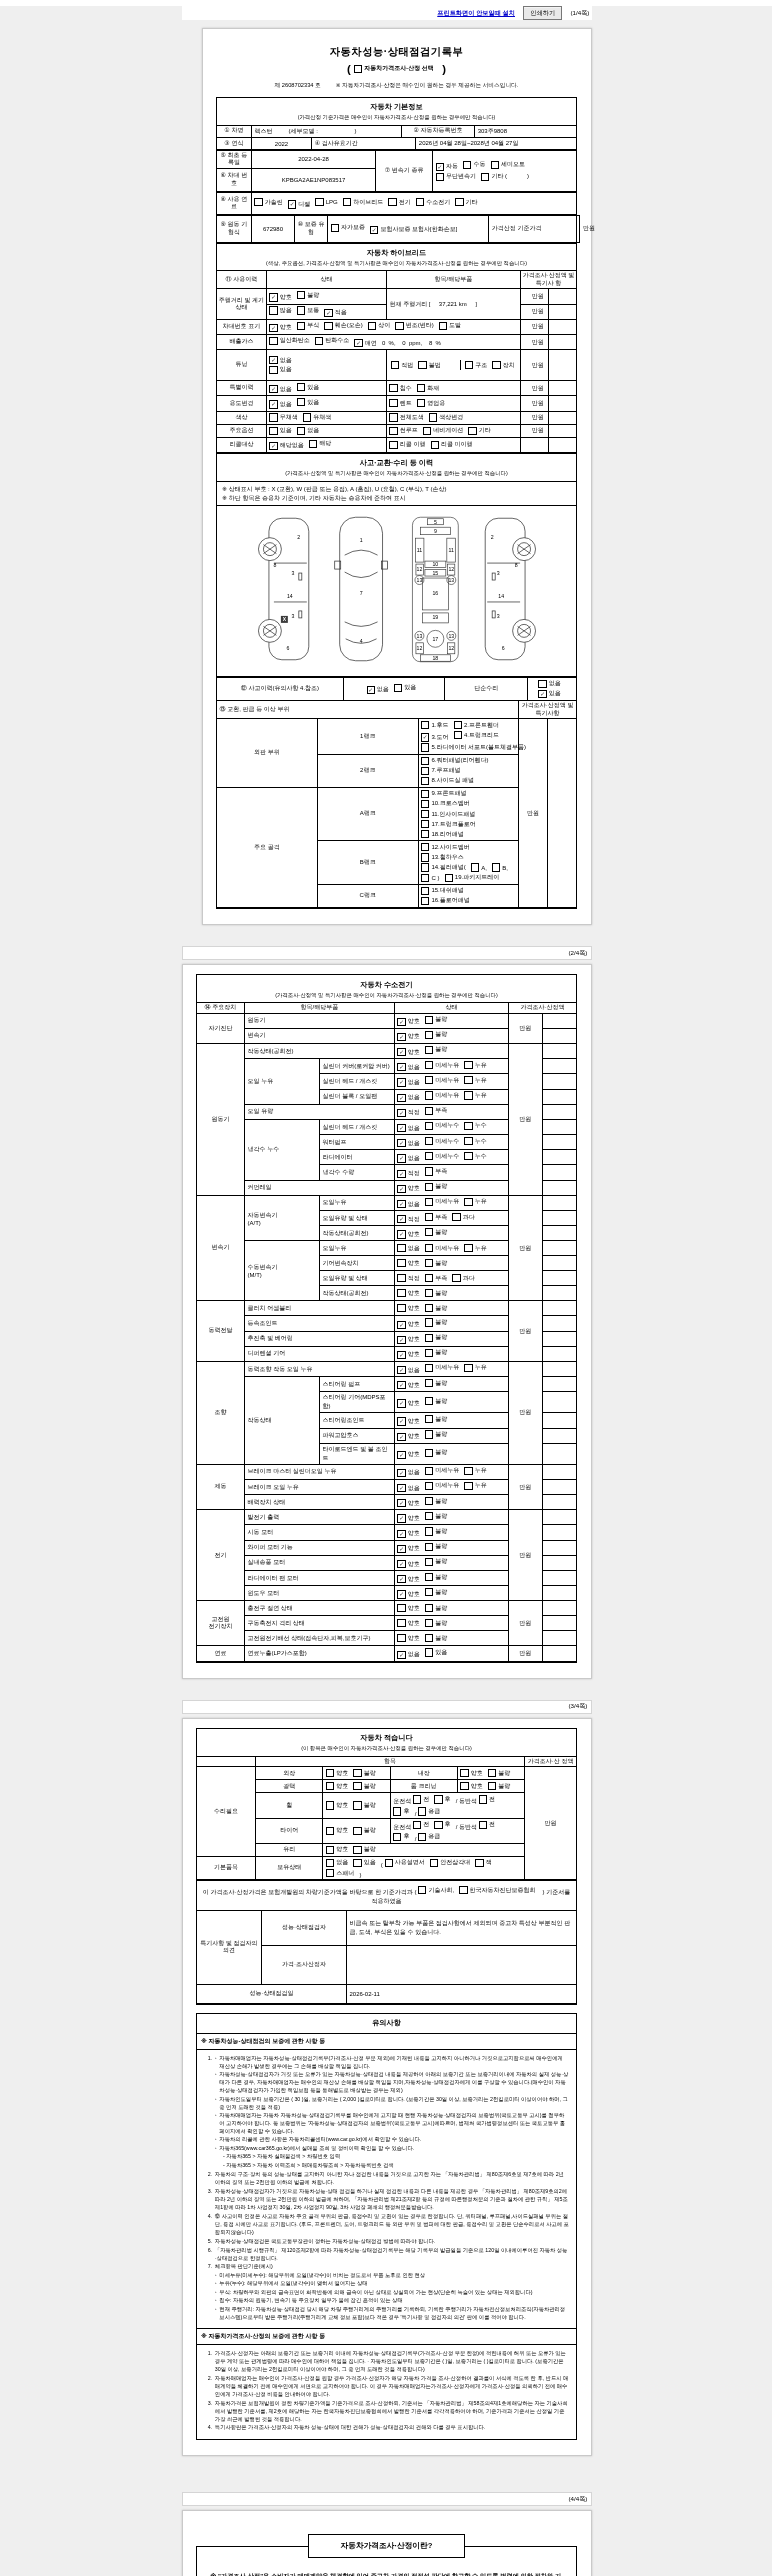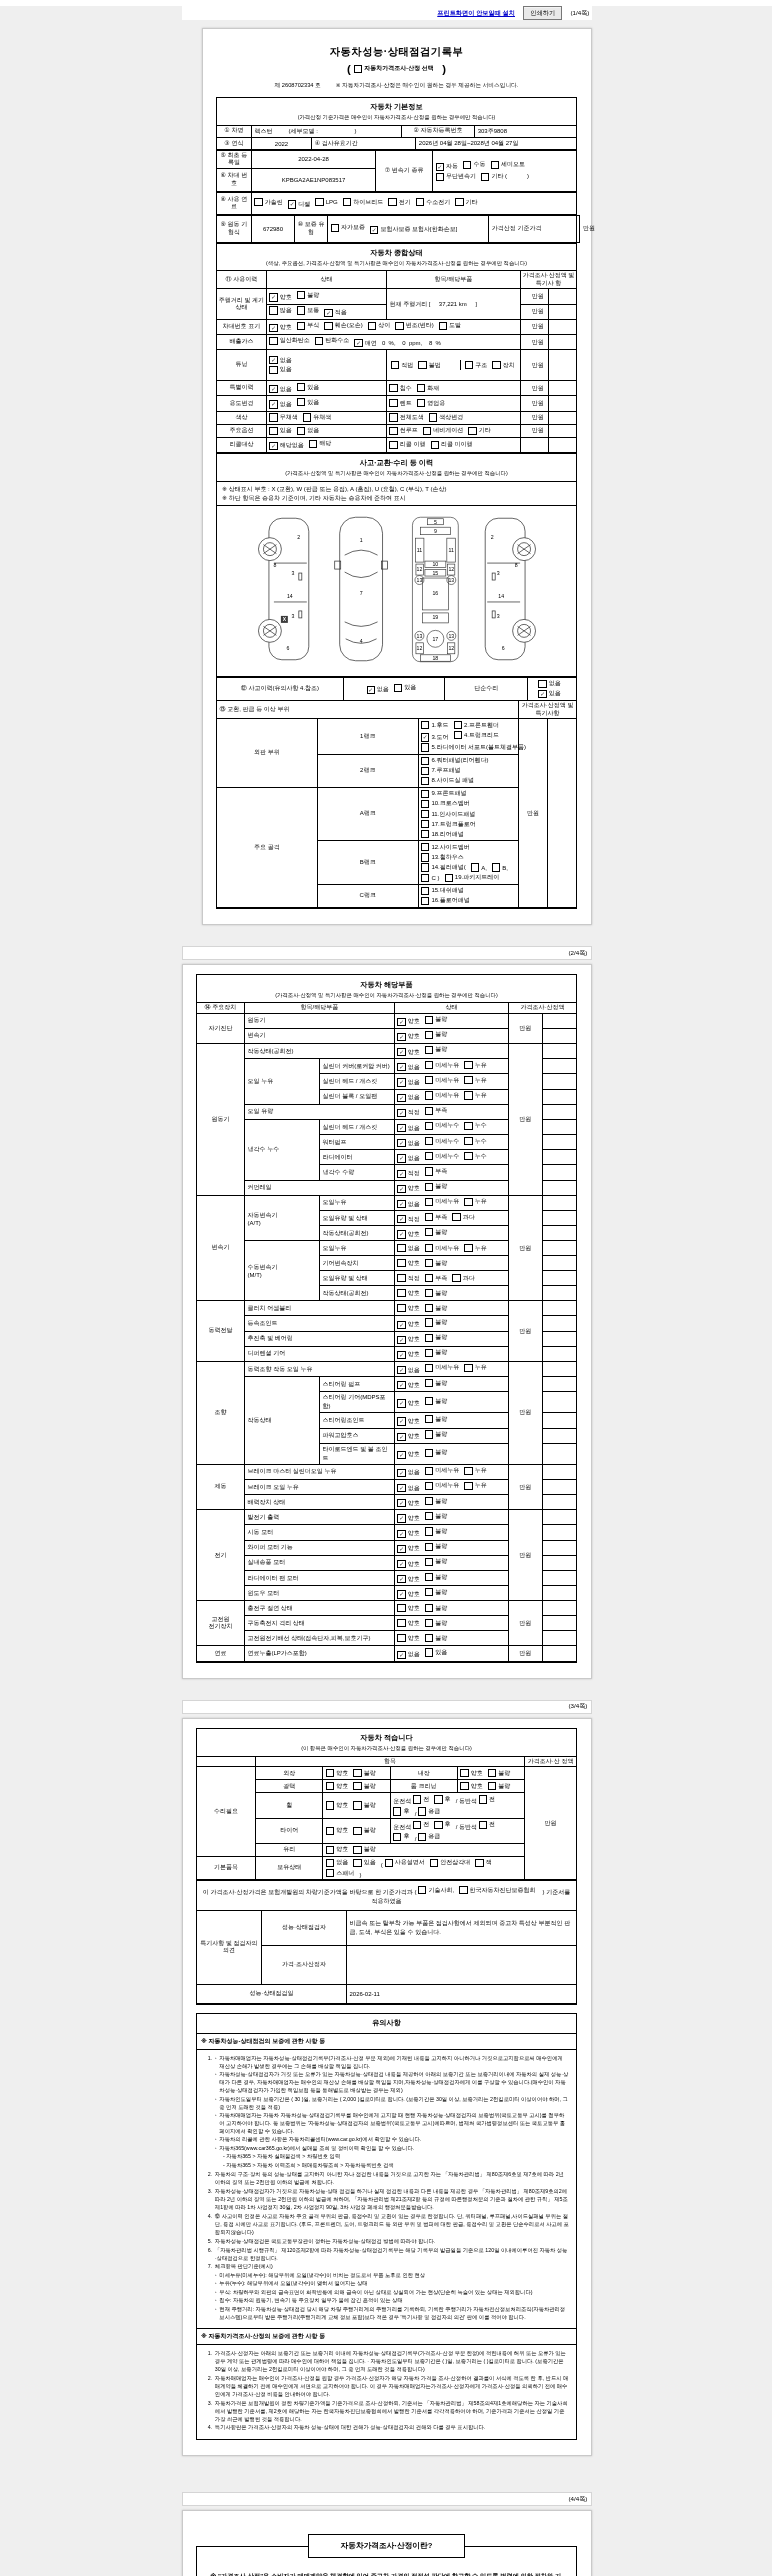--- a/index.html
+++ b/index.html
@@ -138,21 +138,21 @@
           <td class="lb" style="width:30px;">⑩ 보증 유형</td>
           <td style="width:155px;"><span><span class="opt"><span class="cb"></span><span>자가보증</span></span><span class="opt"><span class="cb">✓</span><span>보험사보증 보험사[한화손보]</span></span></span></td>
           <td style="width:85px;">가격산정 기준가격</td>
           <td class="price" style="border-right:0;">만원</td>
         </tr>
       </tbody>
         </table>
     </div>
 
     <div class="sec">
-      <div class="sec-head">자동차 종합상태</div>
+      <div class="sec-head">자동차 하이브리드</div>
       <div class="sec-sub">(색상, 주요옵션, 가격조사·산정액 및 특기사항은 매수인이 자동차가격조사·산정을 원하는 경우에만 적습니다)</div>
       <table>
         <tbody>
             <tr>
           <td class="lb" style="width:47px;border-left:0;">⑪ 사용이력</td>
           <td class="lb" style="width:117px;">상태</td>
           <td class="lb" style="width:131px;">항목/해당부품</td>
           <td class="lb" style="border-right:0;" colspan="2">가격조사·산정액 및 특기사 항</td>
         </tr>
         <tr>
@@ -395,21 +395,21 @@
         </tr>
       </tbody>
         </table>
     </div>
   </div>
 
   <div class="gap"></div>
   <div class="pagebreak"><span>(2/4쪽)</span></div>
   <div class="sheet" style="min-height:541px;">
     <div class="sec">
-      <div class="sec-head">자동차 해당부품</div>
+      <div class="sec-head">자동차 수소전기</div>
       <div class="sec-sub">(가격조사·산정액 및 특기사항은 매수인이 자동차가격조사·산정을 원하는 경우에만 적습니다)</div>
       <table>
         <tbody>
         <tr>
           <td class="lb" style="width:45px;border-left:0;">⑭ 주요장치</td>
           <td class="lb" colspan="2" style="width:147px;">항목/해당부품</td>
           <td class="lb" style="width:111px;">상태</td>
           <td class="lb" colspan="2" style="border-right:0;">가격조사·산정액</td>
         </tr>
         <tr>

